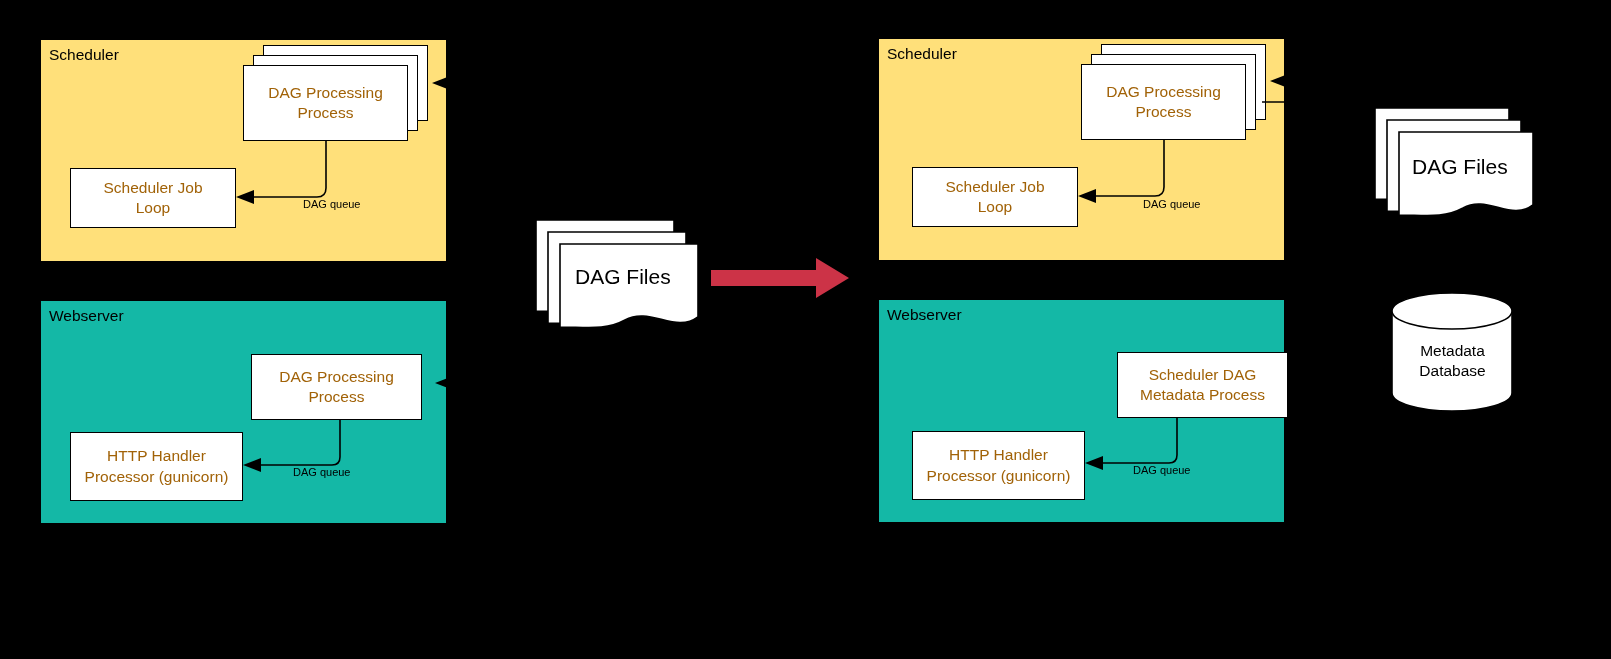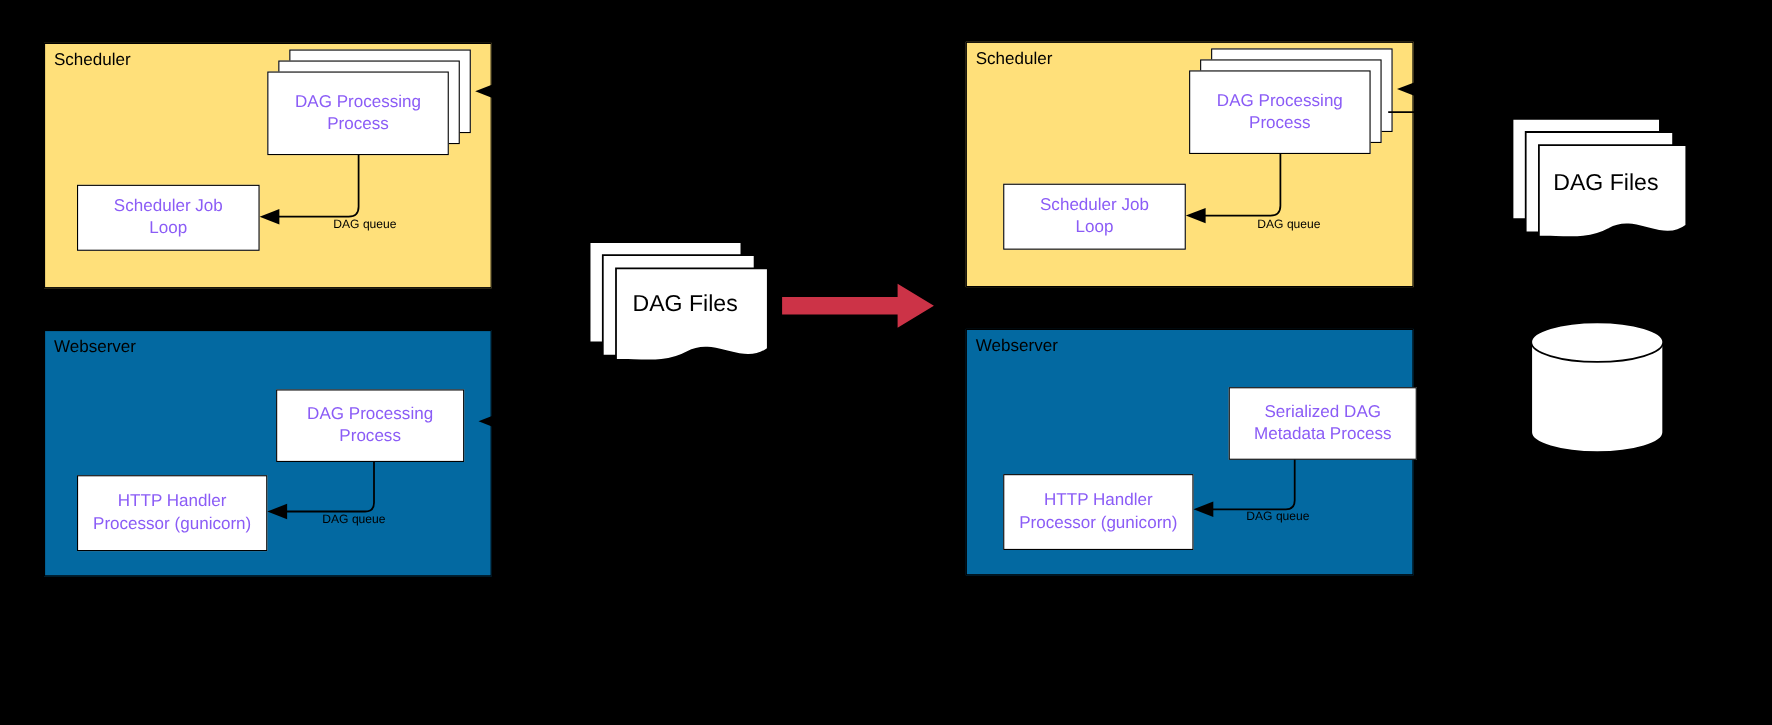--- a/index.html
+++ b/index.html
@@ -22,21 +22,21 @@
   }
   .abs { position: absolute; }
 
   
   .group-box {
     position: absolute;
     border: 1px solid #000000;
     box-sizing: border-box;
   }
   .group-scheduler { background: #FFE07A; }
-  .group-webserver { background: #0369a1; }
+  .group-webserver { background: #14b8a6; }
   .group-label {
     position: absolute;
     left: 8px;
     top: 6px;
     font-size: 15.5px;
     color: #000000;
     white-space: nowrap;
   }
 
   
@@ -44,21 +44,21 @@
     position: absolute;
     background: #FFFFFF;
     border: 1.6px solid #000000;
     box-sizing: border-box;
     display: flex;
     align-items: center;
     justify-content: center;
     text-align: center;
     font-size: 15.5px;
     line-height: 1.32;
-    color: #8b5cf6;
+    color: #a16207;
   }
   .node-box .txt { padding: 0 4px; }
 
   
   .stack-layer {
     position: absolute;
     background: #FFFFFF;
     border: 1.6px solid #000000;
     box-sizing: border-box;
   }
@@ -202,21 +202,21 @@
     <polygon points="1270,81 1288,74 1288,88" fill="#000000"></polygon>
     <path d="M 1375 102 L 1262 102" fill="none" stroke="#000000" stroke-width="1.6"></path>
   </svg>
 
   <div class="group-box group-webserver" style="left:878px; top:299px; width:407px; height:224px;">
     <div class="group-label">Webserver</div>
   </div>
 
   <div class="node-box" style="left:1117px; top:352px; width:171px; height:66px;">
     <div class="txt">
-      <span>Serialized DAG</span><br>
+      <span>Scheduler DAG</span><br>
       <span>Metadata Process</span>
     </div>
   </div>
 
   <div class="node-box" style="left:912px; top:431px; width:173px; height:69px;">
     <div class="txt">
       <span>HTTP Handler</span><br>
       <span>Processor (gunicorn)</span>
     </div>
   </div>
@@ -236,14 +236,18 @@
     <path d="M 4 4 L 138 4 L 138 84 C 116 98 92 74 68 88 C 48 99 28 95 4 95 Z" fill="#FFFFFF" stroke="#000000" stroke-width="1.6"></path>
     <path d="M 16 16 L 150 16 L 150 96 C 128 110 104 86 80 100 C 60 111 40 107 16 107 Z" fill="#FFFFFF" stroke="#000000" stroke-width="1.6"></path>
     <path d="M 28 28 L 162 28 L 162 101 C 140 118 116 90 92 104 C 72 115 52 111 28 111 Z" fill="#FFFFFF" stroke="#000000" stroke-width="1.6"></path>
   </svg>
   <div class="doc-label" style="left:1412px; top:155px; width:80px;">DAG Files</div>
 
   <svg class="abs" style="left:1390px; top:293px; width:125px; height:118px;">
     <path d="M 2 18 L 2 100 A 60 18 0 0 0 122 100 L 122 18 Z" fill="#FFFFFF" stroke="#000000" stroke-width="1.6"></path>
     <ellipse cx="62" cy="18" rx="60" ry="18" fill="#FFFFFF" stroke="#000000" stroke-width="1.6"></ellipse>
   </svg>
+  <div class="cyl-label" style="left:1390px; top:341px; width:125px;">
+    <span>Metadata</span><br>
+    <span>Database</span>
+  </div>
 
 </div>
 
 </body></html>

